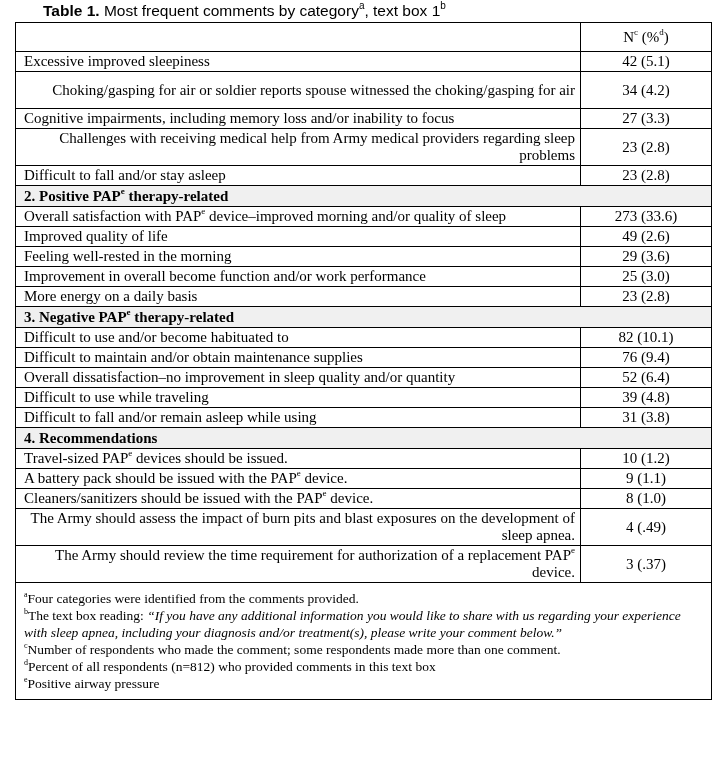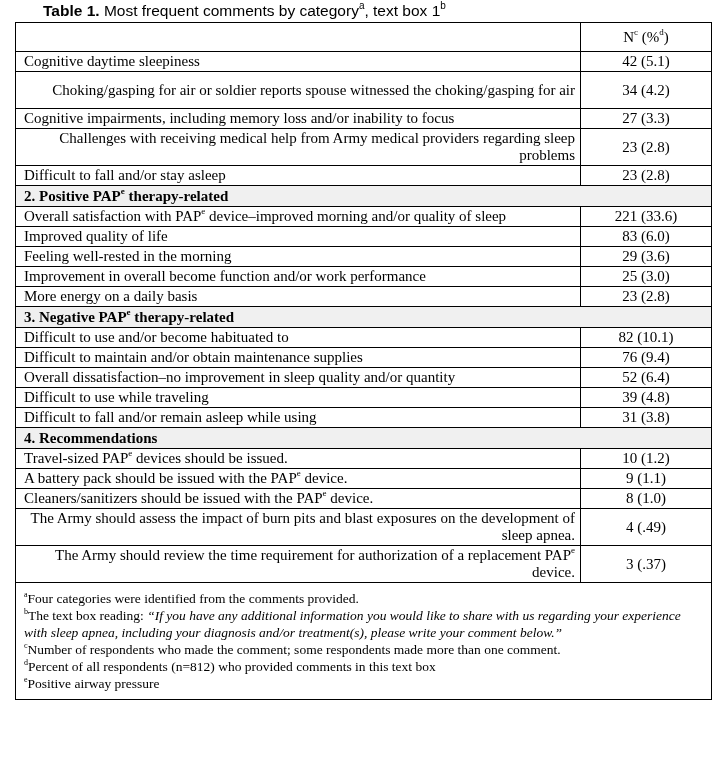--- a/index.html
+++ b/index.html
@@ -44,21 +44,21 @@
 </div>
 
 <table class="main">
   <tbody>
     <tr class="hdr">
       <td></td>
       <td class="val"><span>N</span><sup class="s">c</sup><span> (%</span><sup class="s">d</sup><span>)</span></td>
     </tr>
 
     <tr class="r1">
-      <td>Cognitive daytime sleepiness</td>
+      <td>Excessive improved sleepiness</td>
       <td class="val">42 (5.1)</td>
     </tr>
     <tr class="r2">
       <td>Choking/gasping for air or soldier reports spouse witnessed the choking/gasping for air</td>
       <td class="val">34 (4.2)</td>
     </tr>
     <tr class="r1">
       <td>Cognitive impairments, including memory loss and/or inability to focus</td>
       <td class="val">27 (3.3)</td>
     </tr>
@@ -69,25 +69,25 @@
     <tr class="r1">
       <td>Difficult to fall and/or stay asleep</td>
       <td class="val">23 (2.8)</td>
     </tr>
 
     <tr class="cat">
       <td colspan="2"><span>2. Positive PAP</span><sup class="s">e</sup><span> therapy-related</span></td>
     </tr>
     <tr class="r1">
       <td><span>Overall satisfaction with PAP</span><sup class="s">e</sup><span> device–improved morning and/or quality of sleep</span></td>
-      <td class="val">221 (33.6)</td>
+      <td class="val">273 (33.6)</td>
     </tr>
     <tr class="r1">
       <td>Improved quality of life</td>
-      <td class="val">83 (6.0)</td>
+      <td class="val">49 (2.6)</td>
     </tr>
     <tr class="r1">
       <td>Feeling well-rested in the morning</td>
       <td class="val">29 (3.6)</td>
     </tr>
     <tr class="r1">
       <td>Improvement in overall become function and/or work performance</td>
       <td class="val">25 (3.0)</td>
     </tr>
     <tr class="r1">

